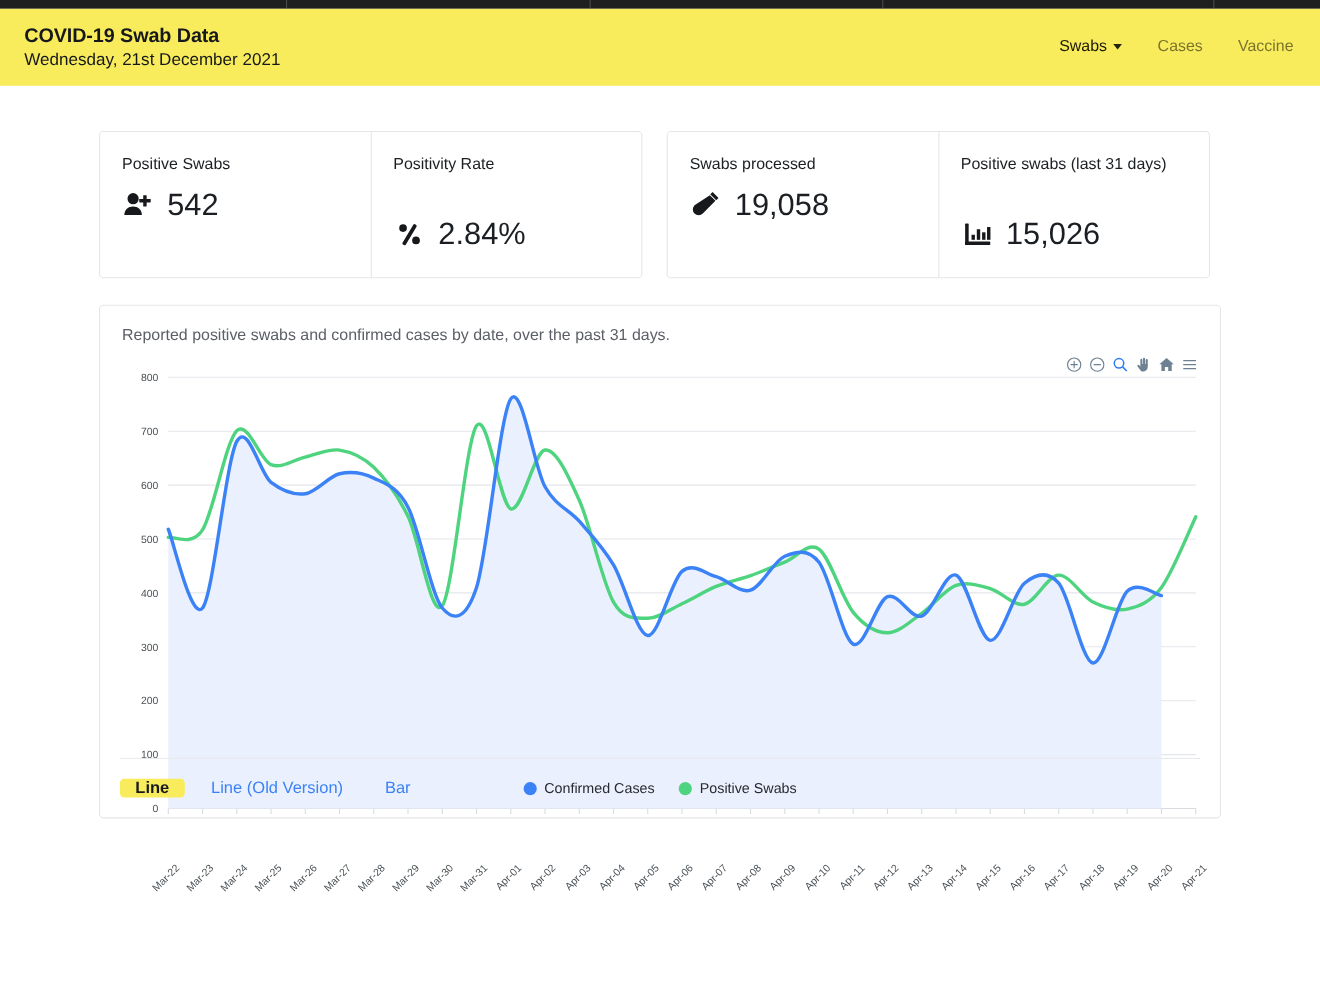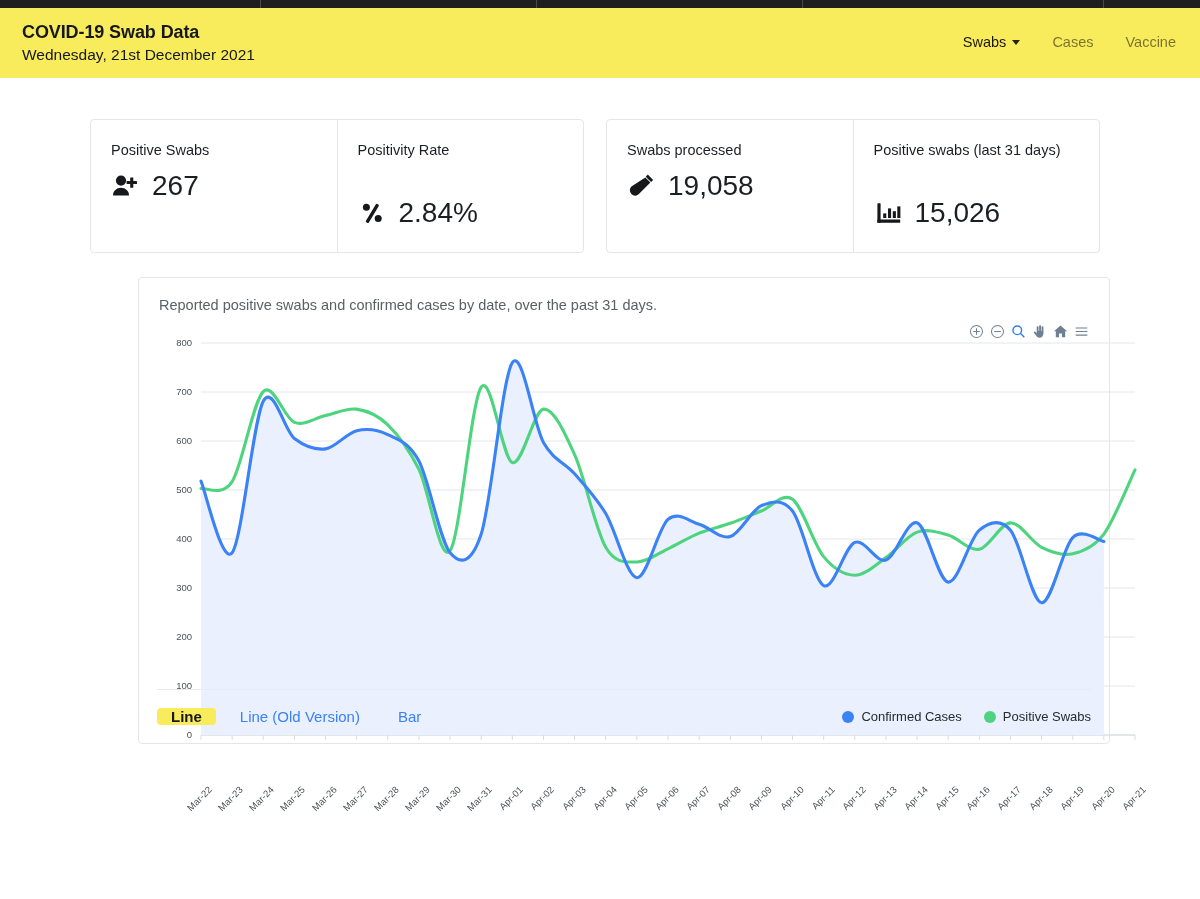--- a/index.html
+++ b/index.html
@@ -70,21 +70,20 @@
   .stat-icon { width: 30px; height: 30px; display: flex; align-items: center; justify-content: center; color: #16181b; }
   .stat-icon svg { display: block; }
 
   .chart-card {
     margin-top: 24px;
     background: #fff;
     border: 1px solid #e4e6e8; border-radius: 4px;
     padding: 19px 18px 22px 18px;
     height: 467px;
     position: relative;
-    margin-left: 48px;
   }
   .chart-caption { font-size: 14.5px; color: #5c6066; margin-left: 2px; }
 
   .chart-toolbar {
     position: absolute; right: 20px; top: 46px;
     display: flex; align-items: center; gap: 6px;
     color: #6e8192;
   }
   .chart-toolbar .tb { width: 15px; height: 15px; display: flex; align-items: center; justify-content: center; cursor: pointer; }
   .chart-toolbar .tb svg { display: block; }
@@ -111,21 +110,21 @@
   .chart-types { display: flex; align-items: center; gap: 10px; }
   .ctype {
     font-size: 15px; padding: 0 14px; border-radius: 4px;
     color: #3b82f6; cursor: pointer; background: transparent;
     border: none; font-family: inherit;
   }
   .ctype.active { background: #f9ec5c; color: #16181b; font-weight: bold; }
   .legend {
     margin-left: auto; margin-right: auto;
     position: absolute; left: 0; right: 0;
-    display: flex; justify-content: flex-end; gap: 22px; align-items: center;
+    display: flex; justify-content: center; gap: 22px; align-items: center;
     pointer-events: none;
   }
   .legend-item { display: flex; align-items: center; gap: 7px; font-size: 13px; color: #262b2f; pointer-events: auto; cursor: pointer; }
   .legend-dot { width: 12px; height: 12px; border-radius: 50%; display: inline-block; }
 </style>
 </head>
 <body>
 
 <div class="browser-strip">
   <div class="spacer" style="width:260px"></div>
@@ -163,21 +162,21 @@
         <div class="stat-label">Positive Swabs</div>
         <div class="stat-value-row">
           <span class="stat-icon">
             <svg width="28" height="24" viewBox="0 0 28 24" fill="currentColor">
               <circle cx="9" cy="6.6" r="5.1"></circle>
               <path d="M1 21.5c0-4.6 3.6-7.7 8-7.7s8 3.1 8 7.7z"></path>
               <rect x="18.2" y="3.4" width="3.1" height="10.4" rx="0.4"></rect>
               <rect x="14.6" y="7" width="10.4" height="3.1" rx="0.4"></rect>
             </svg>
           </span>
-          <span class="stat-value">267</span>
+          <span class="stat-value">542</span>
         </div>
       </div>
       <div class="stat">
         <div class="stat-label">Positivity Rate</div>
         <div class="stat-value-row">
           <span class="stat-icon">
             <svg width="26" height="24" viewBox="0 0 26 24" fill="currentColor">
               <circle cx="6.4" cy="6.3" r="3.5"></circle>
               <circle cx="18.2" cy="17.6" r="3.5"></circle>
               <rect x="10.6" y="1.7" width="3.4" height="21.4" rx="1.2" transform="rotate(31 12.3 12.4)"></rect>

